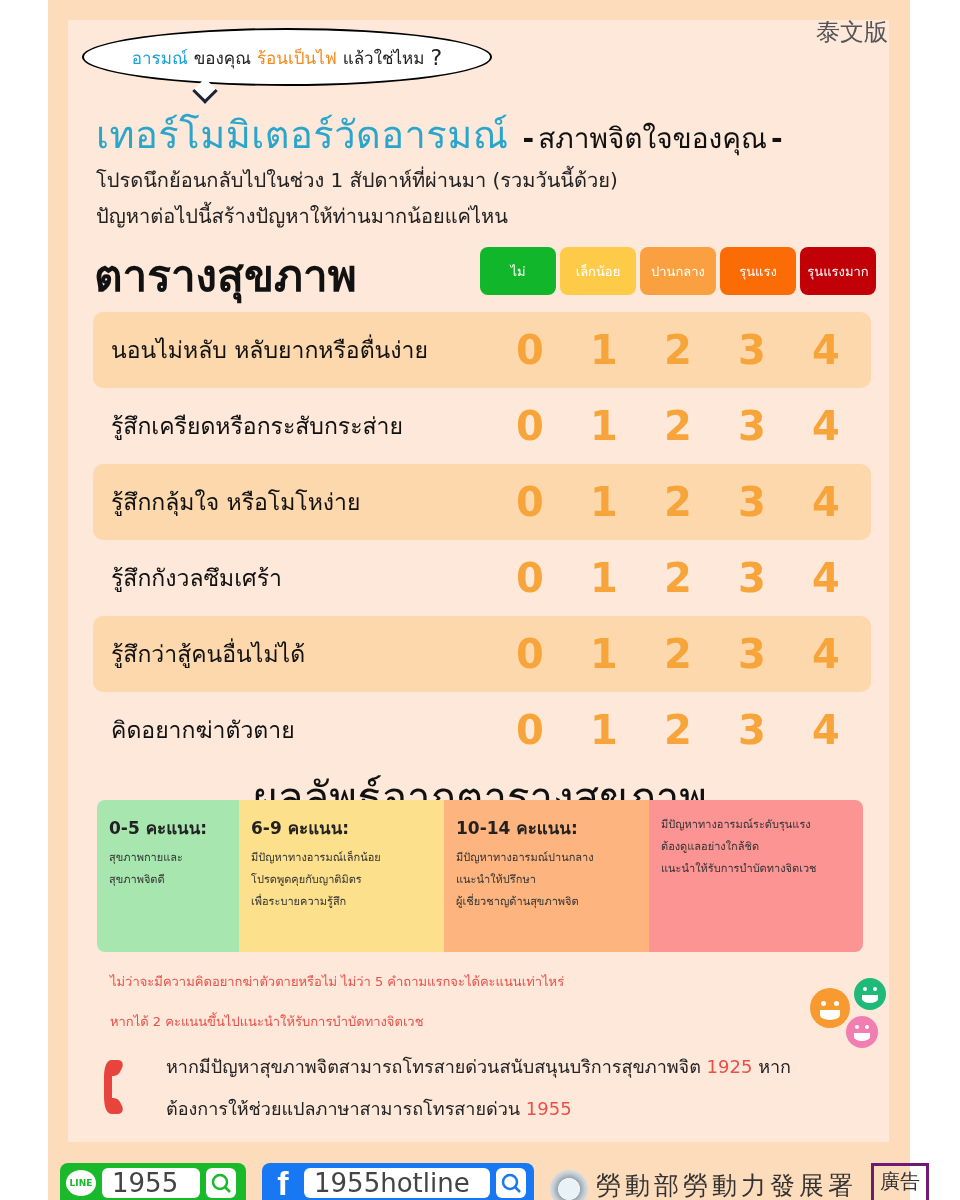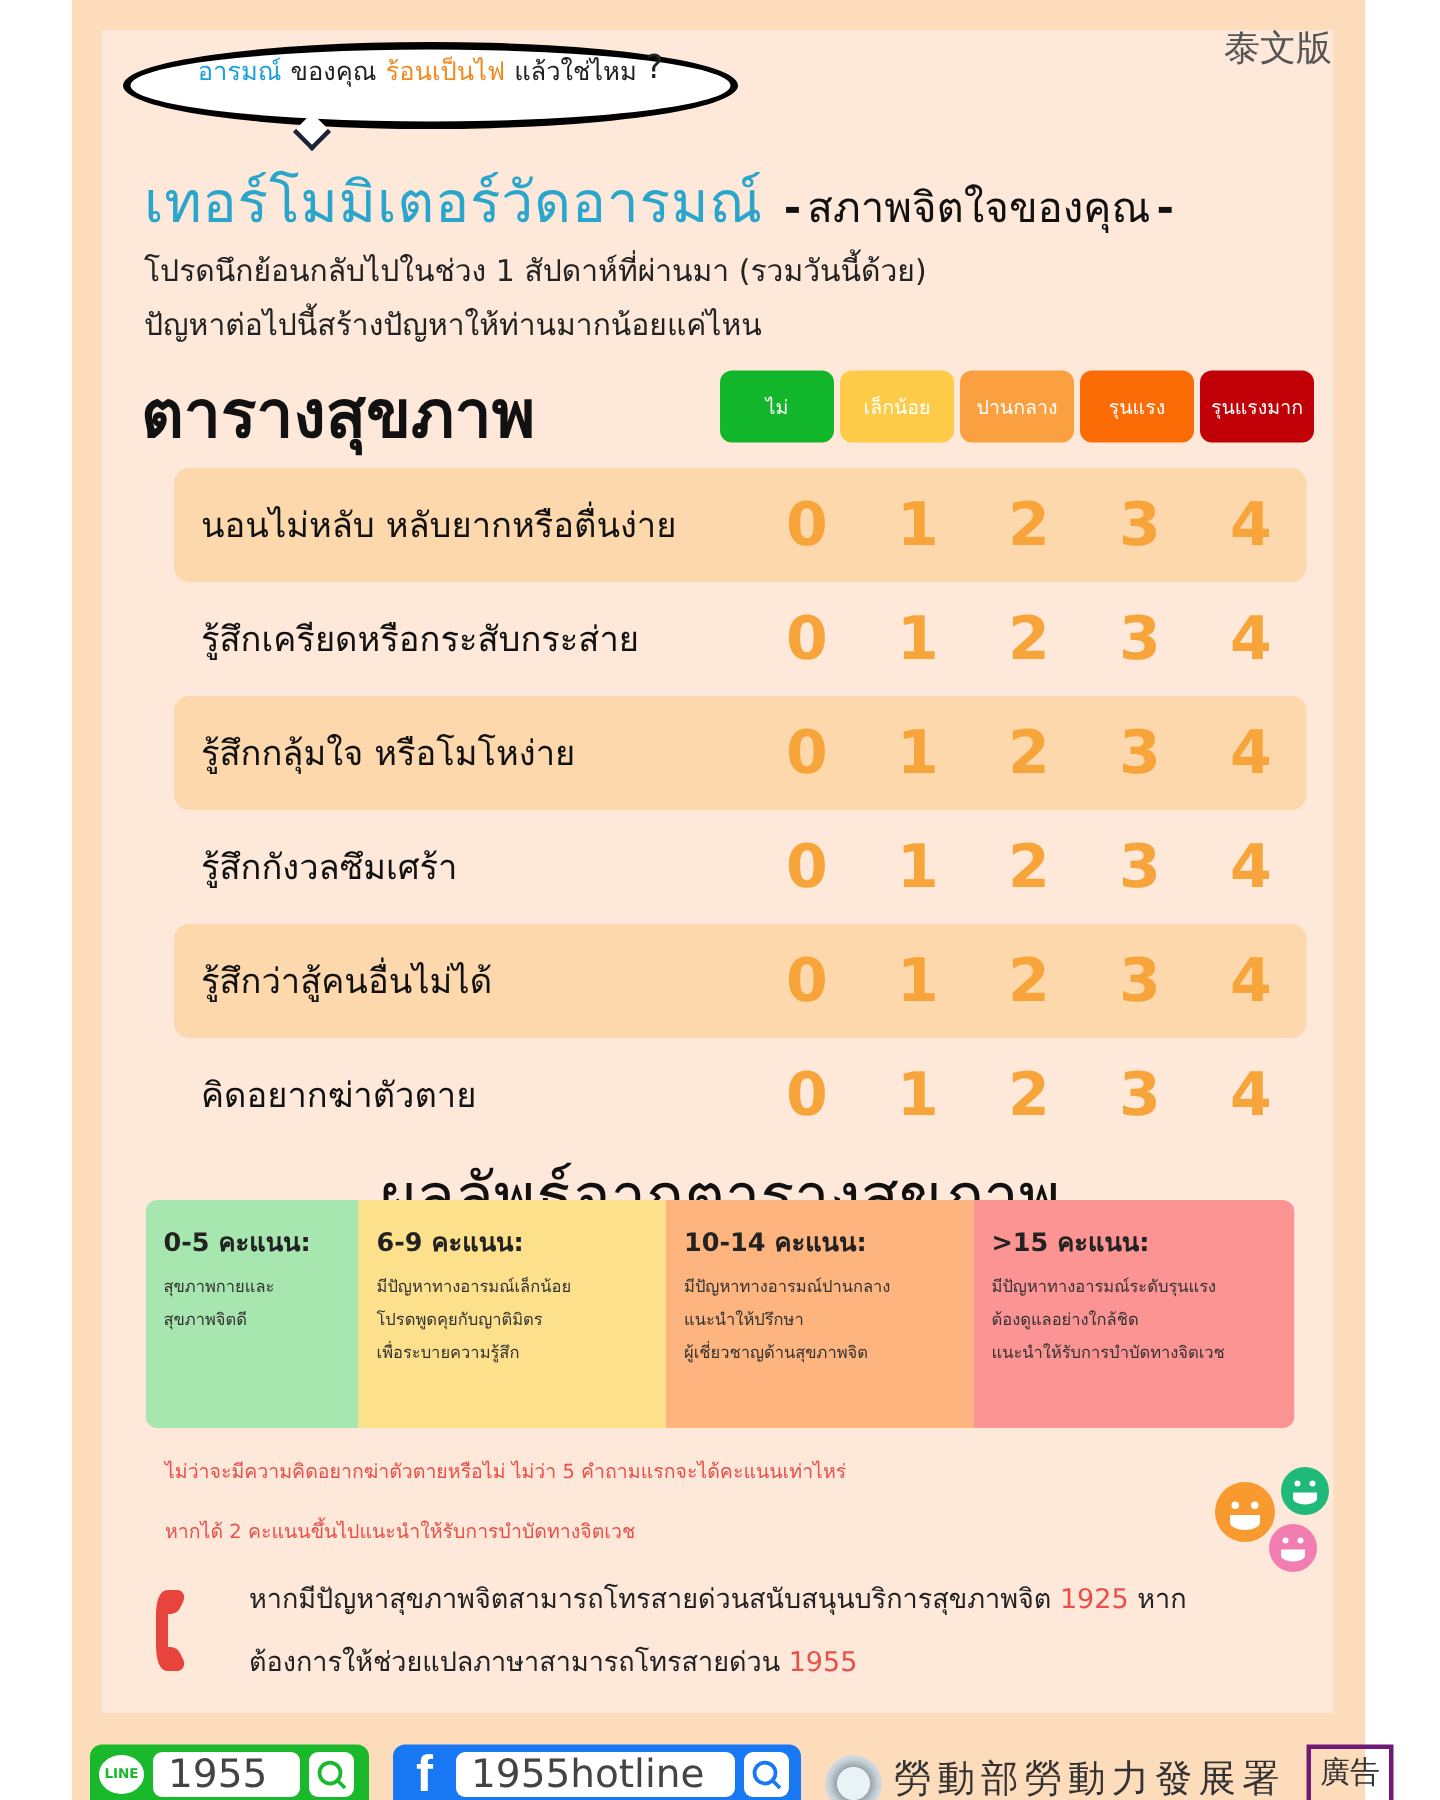--- a/index.html
+++ b/index.html
@@ -4,41 +4,41 @@
 <style>
   * { box-sizing: border-box; margin: 0; padding: 0; }
   html, body { width: 960px; height: 1200px; overflow: hidden; background: #ffffff; }
   body { font-family: "DejaVu Sans", "Liberation Sans", sans-serif; color: #222; position: relative; }
 
   .frame { position: absolute; left: 48px; top: 0; width: 862px; height: 1200px; background: #fddcbc; }
   .panel { position: absolute; left: 68px; top: 20px; width: 821px; height: 1122px; background: #fde8da; }
 
   .edition { position: absolute; right: 72px; top: 16px; font-size: 24px; color: #555; font-family: "DejaVu Sans", sans-serif; }
 
-  .bubble { position: absolute; left: 82px; top: 28px; width: 410px; height: 58px; background: #fff; border: 5px solid #000000; border-radius: 50% / 50%; display: flex; justify-content: center; font-size: 17px; gap: 6px; }
+  .bubble { position: absolute; left: 82px; top: 28px; width: 410px; height: 58px; background: #fff; border: 2px solid #000000; border-radius: 50% / 50%; display: flex; align-items: center; justify-content: center; font-size: 17px; gap: 6px; }
   .bubble .tail { position: absolute; left: 112px; bottom: -16px; width: 18px; height: 18px; background: #fff; border-right: 3px solid #1d2236; border-bottom: 3px solid #1d2236; transform: rotate(45deg); }
   .bubble .t-blue { color: #1aa0d8; }
   .bubble .t-dark { color: #222; }
   .bubble .t-orange { color: #f28a1d; }
   .bubble .q { font-size: 22px; color: #222; }
 
   .title-row { position: absolute; left: 96px; top: 104px; display: flex; align-items: baseline; gap: 10px; }
   .title-main { font-size: 38px; color: #2aa5cc; letter-spacing: 0.5px; }
   .title-sub { font-size: 28px; color: #111; }
   .title-sub::before, .title-sub::after { content: "-"; font-weight: bold; margin: 0 4px; }
 
   .intro { position: absolute; left: 96px; top: 162px; font-size: 20px; line-height: 36px; color: #222; }
 
   .table-title { position: absolute; left: 94px; top: 240px; font-size: 44px; font-weight: bold; color: #111; }
 
   .legend { position: absolute; left: 480px; top: 247px; display: flex; gap: 4px; }
   .legend .chip { width: 76px; height: 48px; border-radius: 8px; display: flex; align-items: center; justify-content: center; font-size: 13px; color: #fff; }
 
   .rows { position: absolute; left: 93px; top: 312px; width: 778px; }
-  .row { height: 76px; display: flex; align-items: center; border-radius: 10px; margin-left: 23px; }
+  .row { height: 76px; display: flex; align-items: center; border-radius: 10px; }
   .row.shaded { background: #fdd8ac; }
   .row .label { width: 400px; padding-left: 18px; font-size: 23px; color: #111; }
   .row .scores { display: flex; flex: 1; }
   .row .score { width: 74px; text-align: center; font-size: 40px; font-weight: bold; color: #f7a53a; font-family: "DejaVu Sans", sans-serif; }
   .row .score:first-child { margin-left: 0; }
 
   .result-title { position: absolute; left: 0; width: 960px; top: 764px; text-align: center; font-size: 42px; color: #111; }
 
   .results { position: absolute; left: 97px; top: 800px; width: 766px; height: 152px; display: flex; border-radius: 8px; overflow: hidden; }
   .results .cell { padding: 14px 12px; }
@@ -187,21 +187,20 @@
     <div class="line">โปรดพูดคุยกับญาติมิตร</div>
     <div class="line">เพื่อระบายความรู้สึก</div>
   </div>
   <div class="cell" style="background:#fdb47e; width:205px;">
     <div class="head">10-14 คะแนน:</div>
     <div class="line">มีปัญหาทางอารมณ์ปานกลาง</div>
     <div class="line">แนะนำให้ปรึกษา</div>
     <div class="line">ผู้เชี่ยวชาญด้านสุขภาพจิต</div>
   </div>
   <div class="cell" style="background:#fd9494; flex:1;">
-    <div class="head">&gt;15 คะแนน:</div>
     <div class="line">มีปัญหาทางอารมณ์ระดับรุนแรง</div>
     <div class="line">ต้องดูแลอย่างใกล้ชิด</div>
     <div class="line">แนะนำให้รับการบำบัดทางจิตเวช</div>
   </div>
 </div>
 
 <div class="warn">
   <div>ไม่ว่าจะมีความคิดอยากฆ่าตัวตายหรือไม่ ไม่ว่า 5 คำถามแรกจะได้คะแนนเท่าไหร่</div>
   <div>หากได้ 2 คะแนนขึ้นไปแนะนำให้รับการบำบัดทางจิตเวช</div>
 </div>

